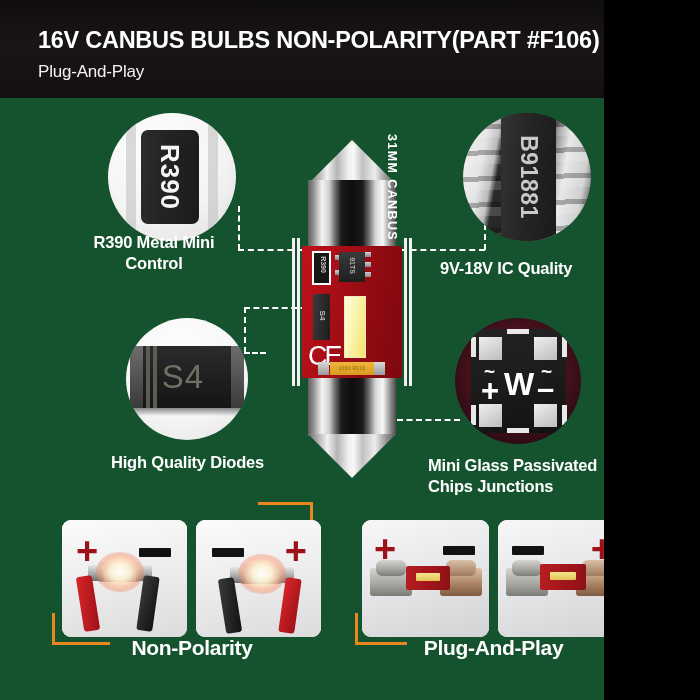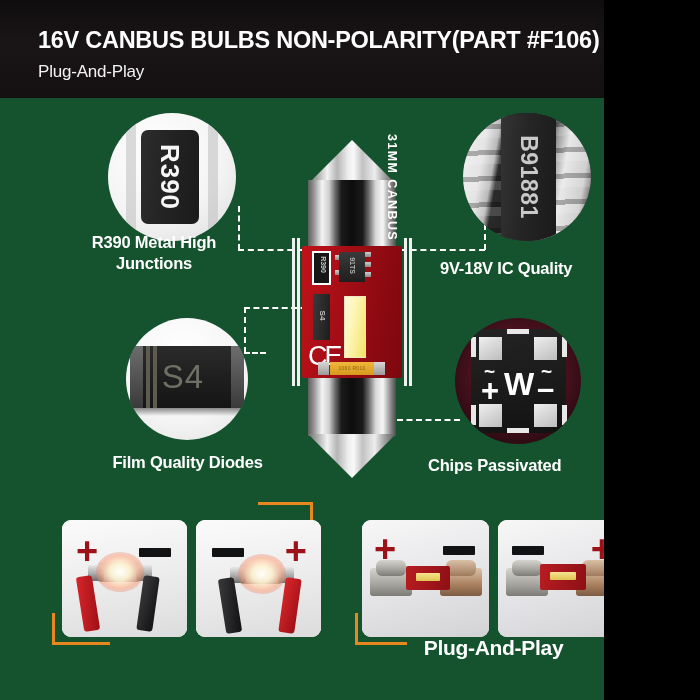--- a/index.html
+++ b/index.html
@@ -342,22 +342,22 @@
   <div class="dot" style="left:371px; top:414px;"></div>
 
   <div class="callout-circle" id="circle-r390">
     <div class="band" style="left:18px;"></div>
     <div class="band" style="right:18px;"></div>
     <div class="chip-body">
       <div class="chip-text">R390</div>
     </div>
   </div>
   <div class="callout-label" style="left:48px; top:232px; width:212px; text-align:center;">
-    <div>R390 Metal High</div>
-    <div>Junctions</div>
+    <div>R390 Metal Mini</div>
+    <div>Control</div>
   </div>
 
   <div class="callout-circle" id="circle-ic">
     <div class="ic-bg"></div>
     <div class="ic-streaks"></div>
     <div class="ic-body">
       <div class="ic-text">B91881</div>
     </div>
   </div>
   <div class="callout-label" style="left:440px; top:258px; width:250px; text-align:left;">
@@ -367,21 +367,21 @@
   <div class="callout-circle" id="circle-s4">
     <div class="d-body"></div>
     <div class="d-cap" style="left:4px;"></div>
     <div class="d-cap" style="left:105px;"></div>
     <div class="d-stripe" style="left:20px;"></div>
     <div class="d-stripe" style="left:27px;"></div>
     <div class="d-text">S4</div>
     <div class="d-shadow"></div>
   </div>
   <div class="callout-label" style="left:60px; top:452px; width:255px; text-align:center;">
-    <div>Film Quality Diodes</div>
+    <div>High Quality Diodes</div>
   </div>
 
   <div class="callout-circle" id="circle-bridge">
     <div class="br-chip"></div>
     <div class="pad" style="left:24px; top:19px;"></div>
     <div class="pad" style="left:79px; top:19px;"></div>
     <div class="pad" style="left:24px; top:86px;"></div>
     <div class="pad" style="left:79px; top:86px;"></div>
     <div class="edge-tick" style="left:16px; top:19px;"></div>
     <div class="edge-tick" style="left:107px; top:19px;"></div>
@@ -389,21 +389,22 @@
     <div class="edge-tick" style="left:107px; top:87px;"></div>
     <div class="edge-tick-h" style="left:52px; top:11px;"></div>
     <div class="edge-tick-h" style="left:52px; top:110px;"></div>
     <div class="br-glyph" style="left:29px; top:44px; font-size:19px;">~</div>
     <div class="br-glyph" style="left:26px; top:57px; font-size:31px;">+</div>
     <div class="br-glyph" style="left:49px; top:50px; font-size:32px;">W</div>
     <div class="br-glyph" style="left:86px; top:44px; font-size:19px;">~</div>
     <div class="br-glyph" style="left:82px; top:55px; font-size:31px;">–</div>
   </div>
   <div class="callout-label" style="left:428px; top:455px; width:265px; text-align:left;">
-    <div>Chips Passivated</div>
+    <div>Mini Glass Passivated</div>
+    <div>Chips Junctions</div>
   </div>
 
   <div id="bulb">
     <div class="tip" id="tip-top"></div>
     <div class="cap" id="cap-top"></div>
     <div class="cap" id="cap-bot"></div>
     <div class="tip" id="tip-bot"></div>
 
     <div class="pcb-outer-rail" style="left:-8px;"></div>
     <div class="pcb-outer-rail" style="left:-3px;"></div>
@@ -458,20 +459,21 @@
       <div class="sign sign-plus" style="right:14px; top:12px;">+</div>
       <div class="fest-body" style="left:44px; top:44px; width:42px; height:20px;"></div>
       <div class="fest-end" style="left:34px; top:47px; width:16px; height:16px;"></div>
       <div class="fest-end" style="left:82px; top:47px; width:16px; height:16px;"></div>
       <div class="fest-glow" style="left:42px; top:34px; width:48px; height:40px;"></div>
       <div class="clip clip-black" style="left:26px; top:58px; width:16px; height:55px; transform:rotate(-9deg);"></div>
       <div class="clip clip-red" style="left:86px; top:58px; width:16px; height:55px; transform:rotate(8deg);"></div>
     </div>
   </div>
 
+  <div class="group-label" style="left:62px; top:636px; width:260px; text-align:center;">Non-Polarity</div>
 
   <div class="bracket" style="left:612px; top:502px; width:42px; height:28px; border-top-width:3px; border-right-width:3px;"></div>
   <div class="bracket" style="left:355px; top:613px; width:52px; height:32px; border-bottom-width:3px; border-left-width:3px;"></div>
 
   <div class="photo-card" style="left:362px; top:520px; width:127px; height:117px;">
     <div class="photo-inner" style="background:linear-gradient(165deg,#f7f7f8,#e6e6e8 50%,#d3d3d6);">
       <div class="sign sign-plus" style="left:12px; top:10px;">+</div>
       <div class="sign sign-minus" style="right:14px; top:26px; width:32px;"></div>
       <div class="socket" style="left:8px; top:48px; width:42px; height:28px;"></div>
       <div class="socket" style="left:14px; top:40px; width:30px; height:16px; border-radius:6px;"></div>

